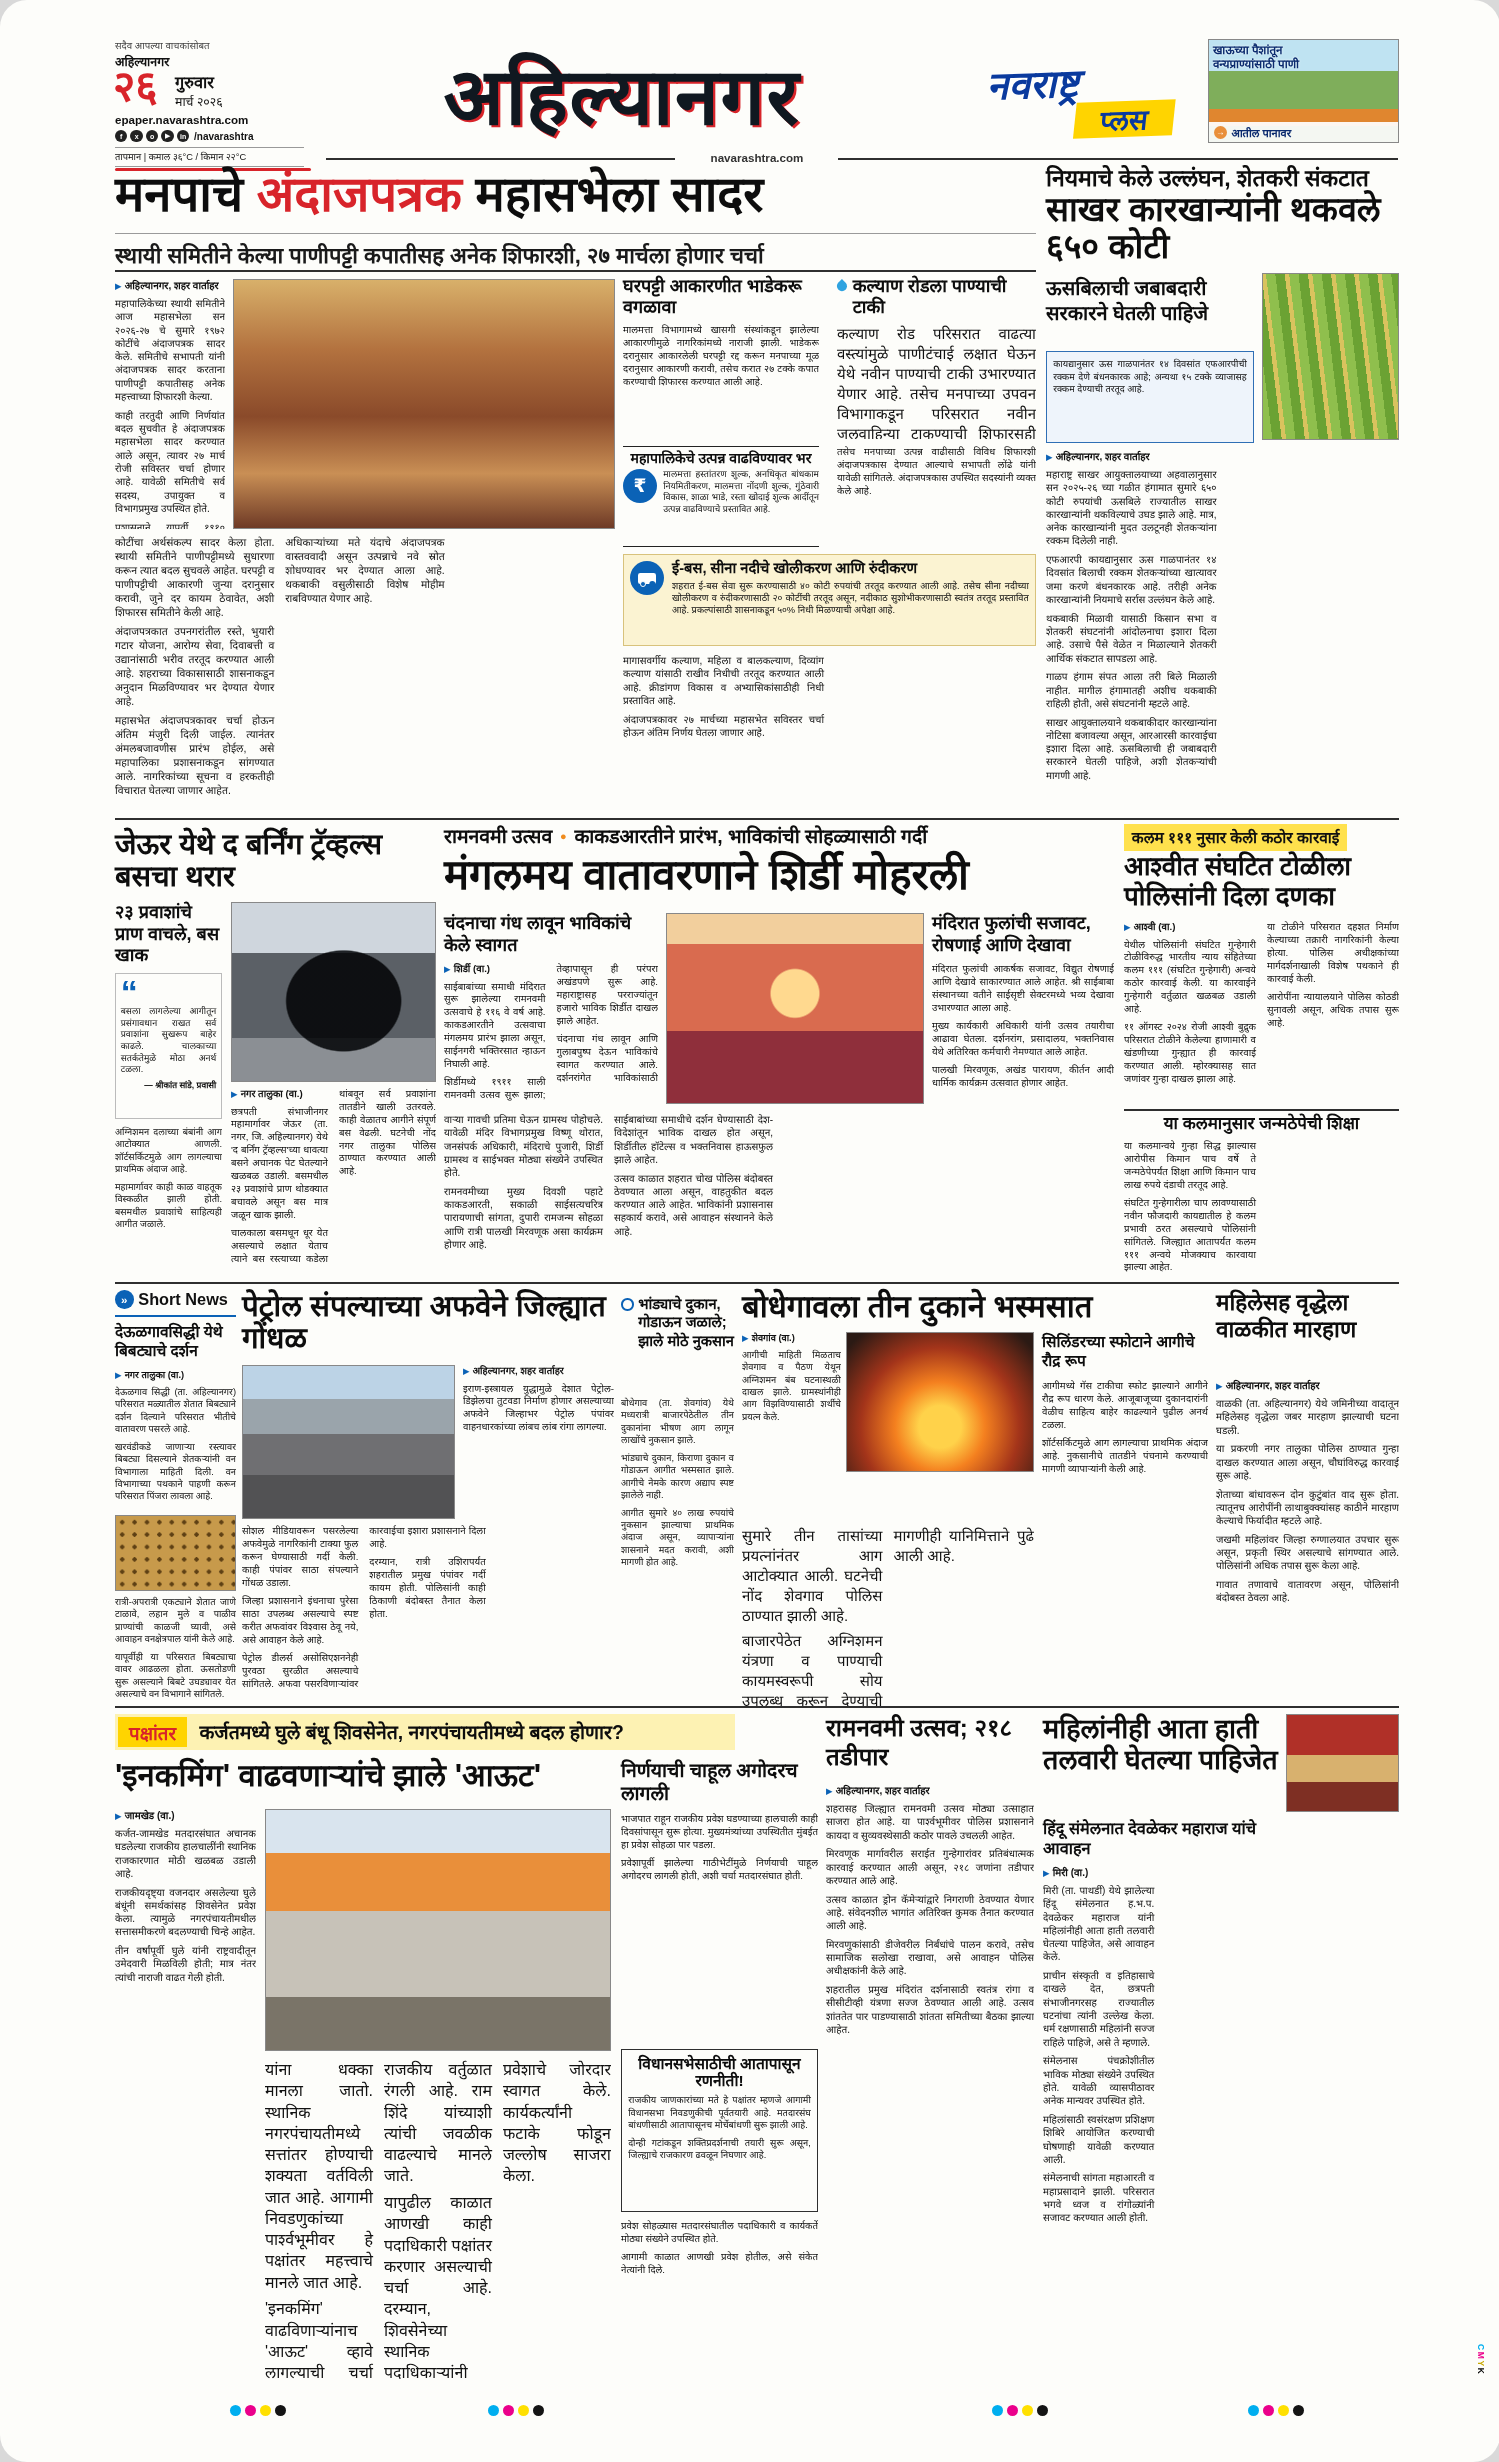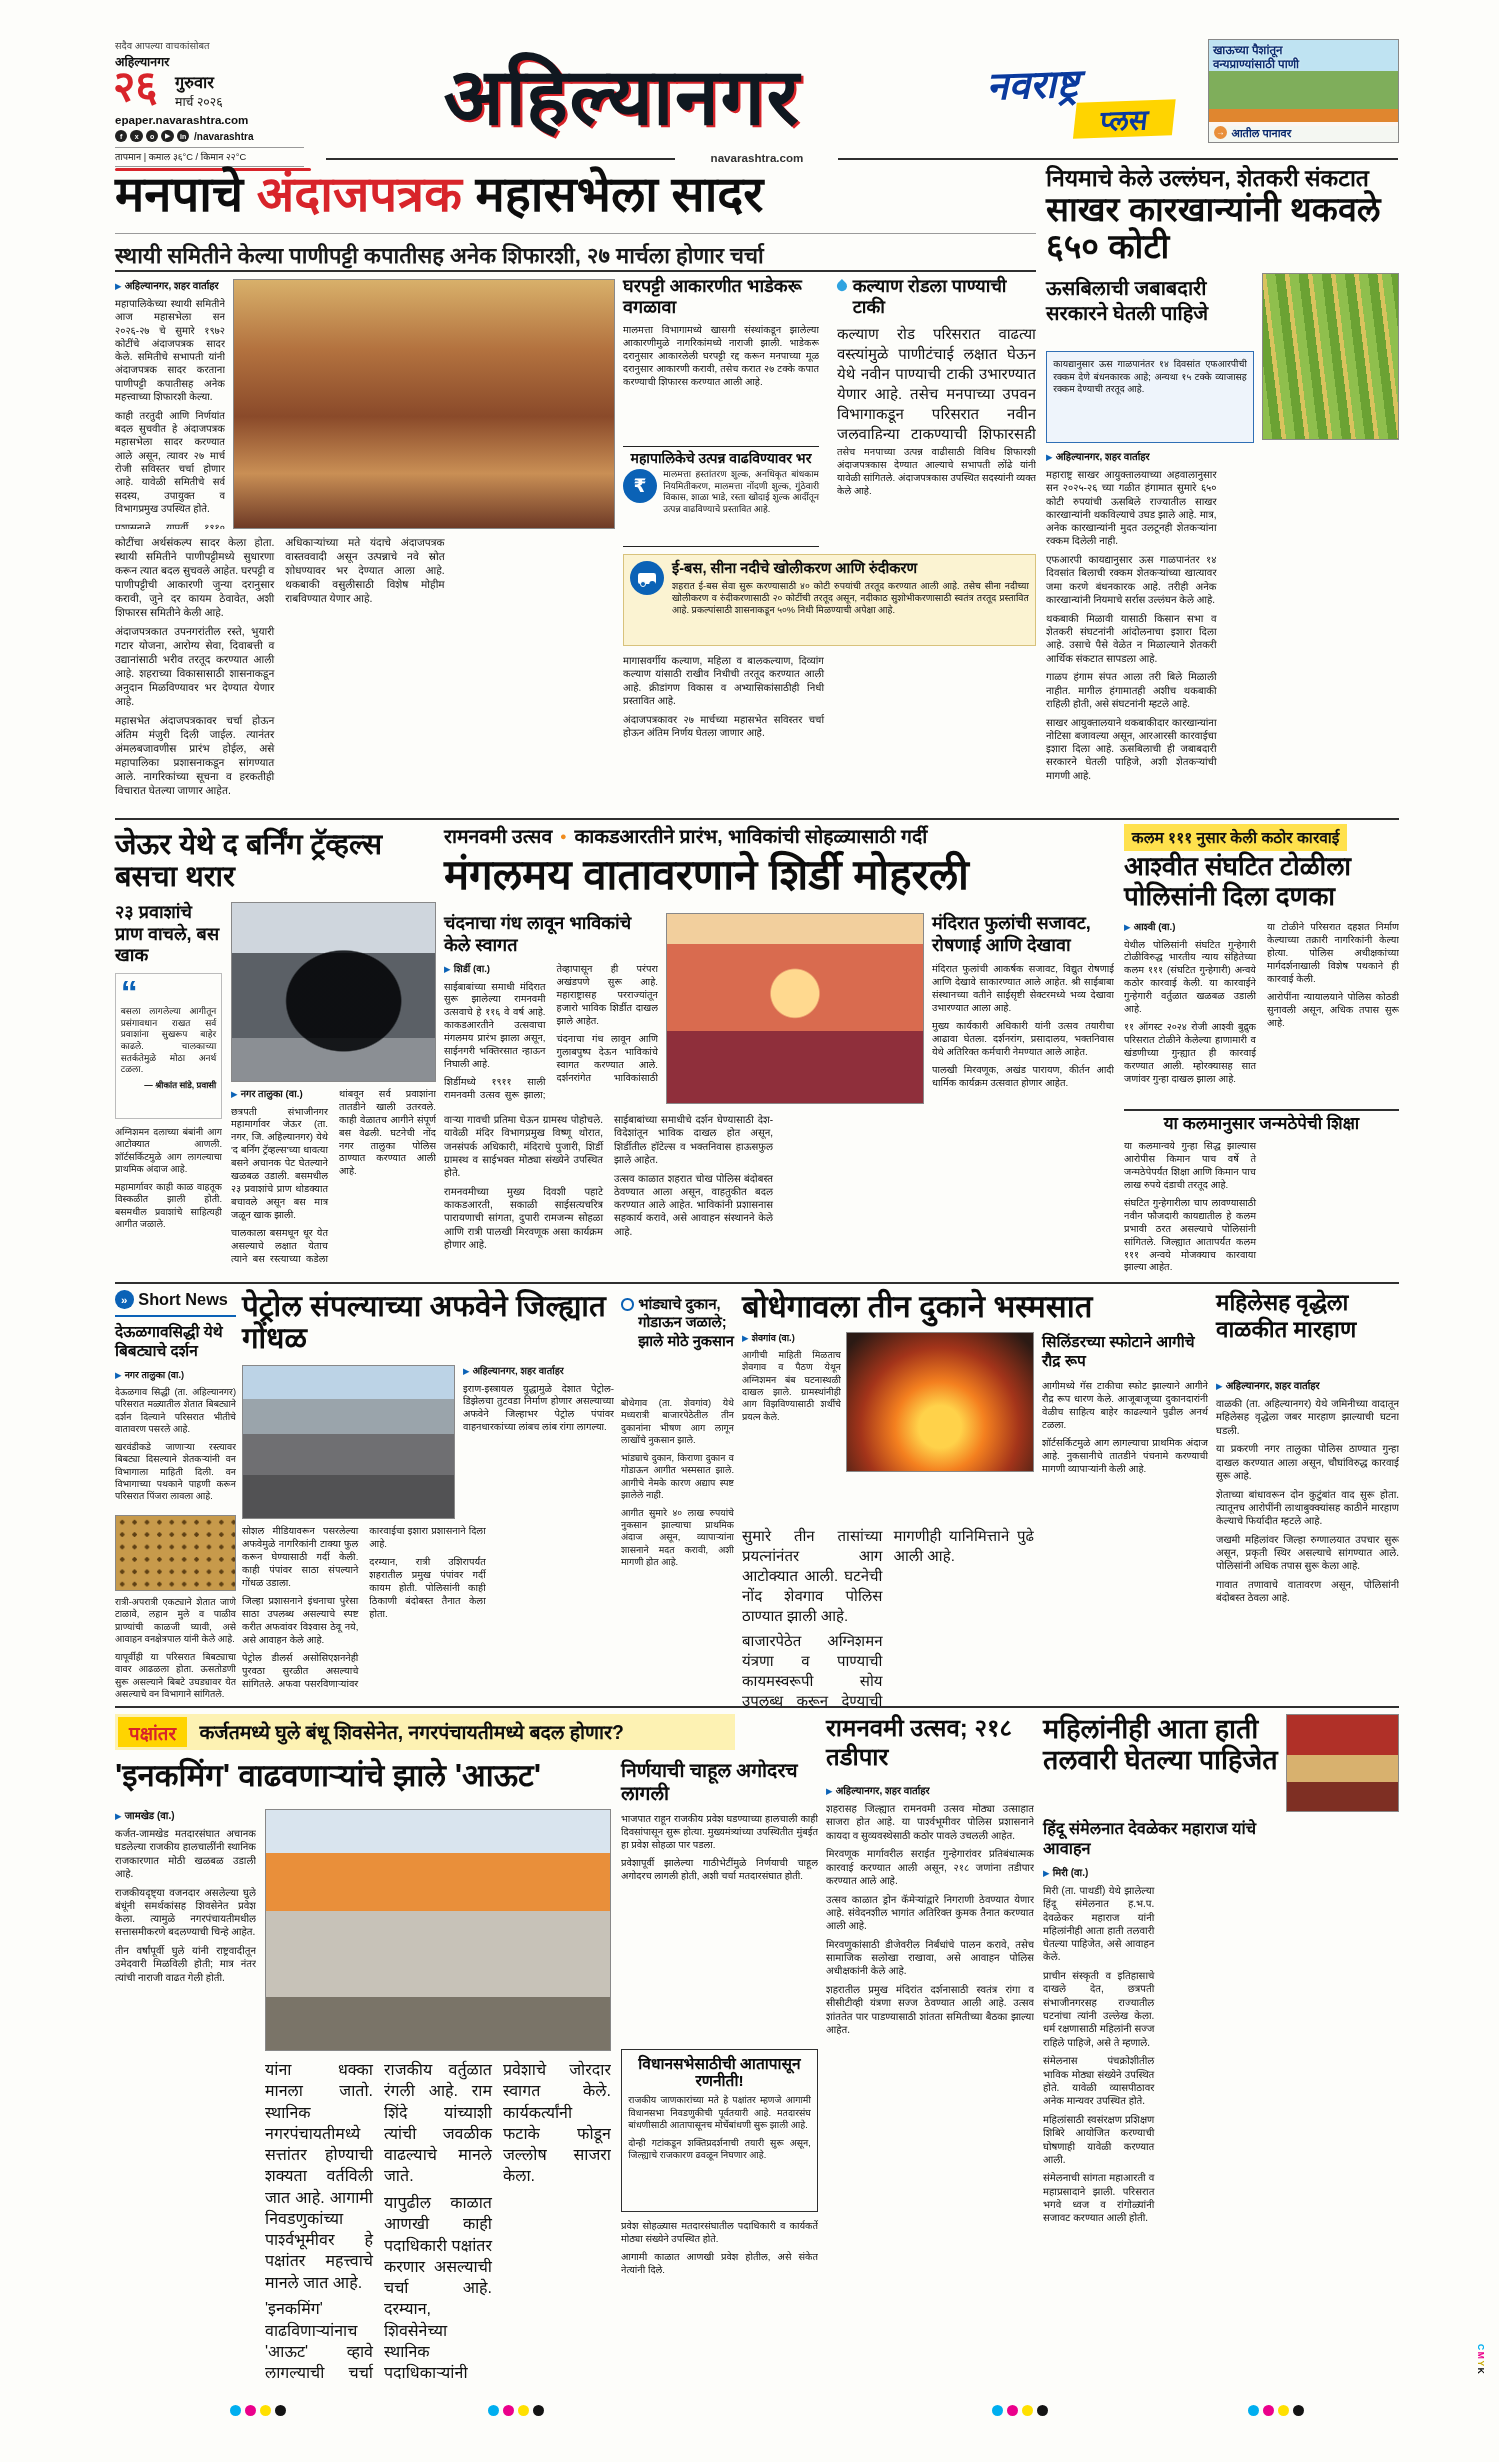--- a/index.html
+++ b/index.html
@@ -1,18 +1,18 @@
 <!DOCTYPE html>
 <html lang="mr" style="font-size:12.4px"><head>
 <meta charset="utf-8">
 <title>Navarashtra Ahilyanagar</title>
 <style>
   html,body{margin:0;padding:0;background:#d9d9d9;}
   .page{position:relative;width:1500px;height:2462px;background:#fdfdfa;overflow:hidden;
-        font-family:"Liberation Sans","DejaVu Sans",sans-serif;color:#111;}
+        font-family:"Liberation Sans","DejaVu Sans",sans-serif;color:#111;border-radius:27px;}
   .abs{position:absolute;}
   .red{color:#d8242a;}
   .hd{font-weight:800;color:#0d0d0d;line-height:1.08;}
   .bt{font-size:10.5px;line-height:1.33;text-align:justify;overflow:hidden;column-gap:11px;column-fill:auto;}
   .para{margin:0 0 5.4px;}
   .byline{font-weight:bold;margin:0 0 4.7px;}
   .arr{color:#0b62b6;margin-right:3.1px;font-size:8.5px;}
   .rule{background:#2f2f2f;height:1.6px;}
   .thinrule{background:#9a9a9a;height:0.8px;}
   .ph{position:absolute;border:0.8px solid #888;box-sizing:border-box;}

